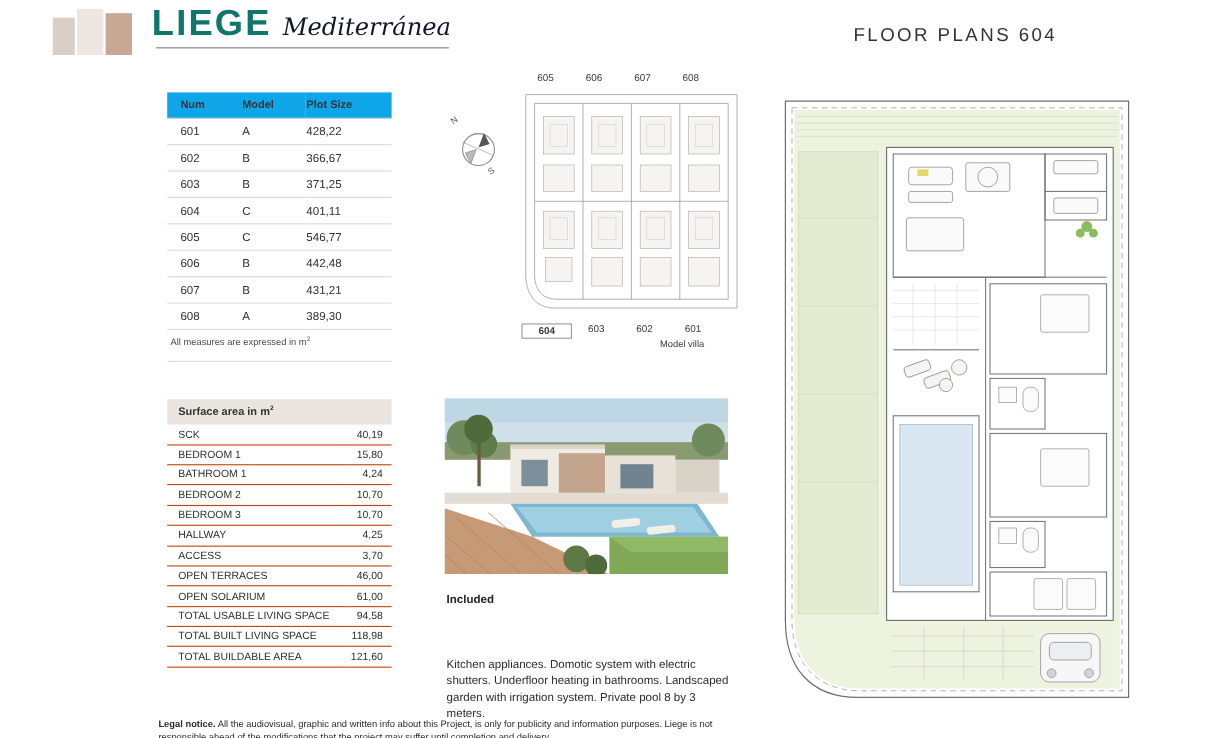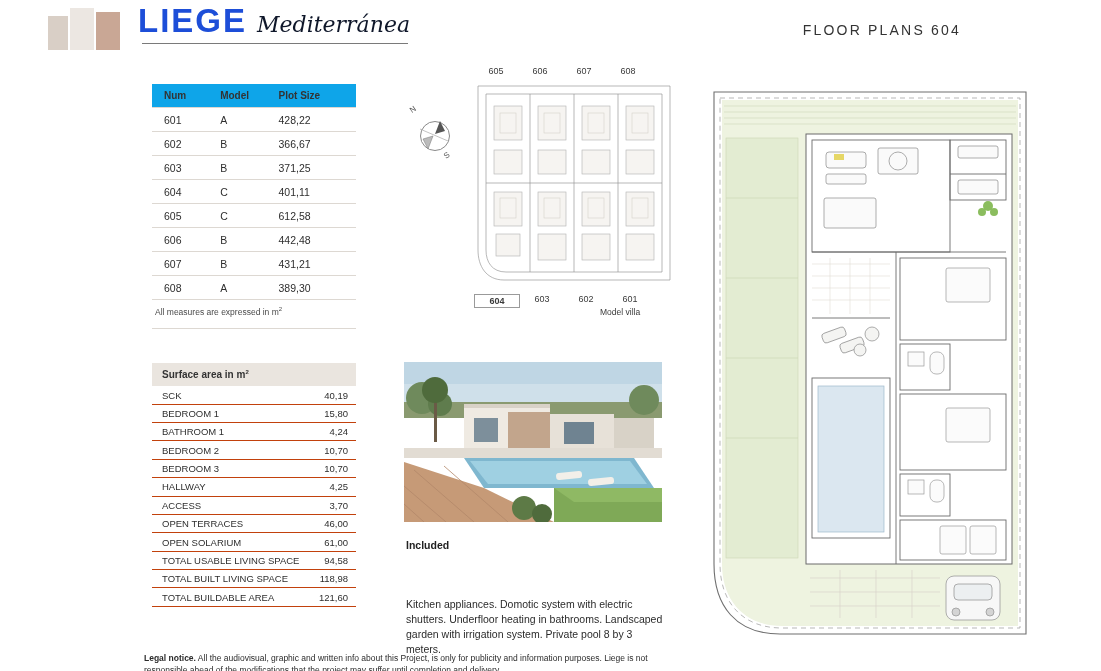--- a/index.html
+++ b/index.html
@@ -47,42 +47,42 @@
     left: 138px;
     top: 2px;
     display: flex;
     align-items: baseline;
   }
   .brand-main {
     font-family: "Liberation Sans", sans-serif;
     font-size: 33px;
     letter-spacing: 2px;
     font-weight: 700;
-    color: #1d4ed8;
+    color: #0f766e;
   }
   .brand-sub {
     font-family: "DejaVu Serif", serif;
     font-style: italic;
     font-size: 22px;
     color: #0f172a;
     margin-left: 10px;
   }
   .brand-underline {
     position: absolute;
     left: 142px;
     top: 43px;
     width: 266px;
     height: 1px;
     background: #7a7a7a;
   }
   .header-title {
     position: absolute;
     right: 140px;
     top: 22px;
-    font-size: 14px;
+    font-size: 17px;
     letter-spacing: 2.2px;
     color: #333;
     font-weight: 400;
   }
 
   
   .plot-table {
     position: absolute;
     left: 152px;
     top: 84px;
@@ -322,21 +322,21 @@
       <td>371,25</td>
     </tr>
     <tr>
       <td class="c1">604</td>
       <td>C</td>
       <td>401,11</td>
     </tr>
     <tr>
       <td class="c1">605</td>
       <td>C</td>
-      <td>612,58</td>
+      <td>546,77</td>
     </tr>
     <tr>
       <td class="c1">606</td>
       <td>B</td>
       <td>442,48</td>
     </tr>
     <tr>
       <td class="c1">607</td>
       <td>B</td>
       <td>431,21</td>

